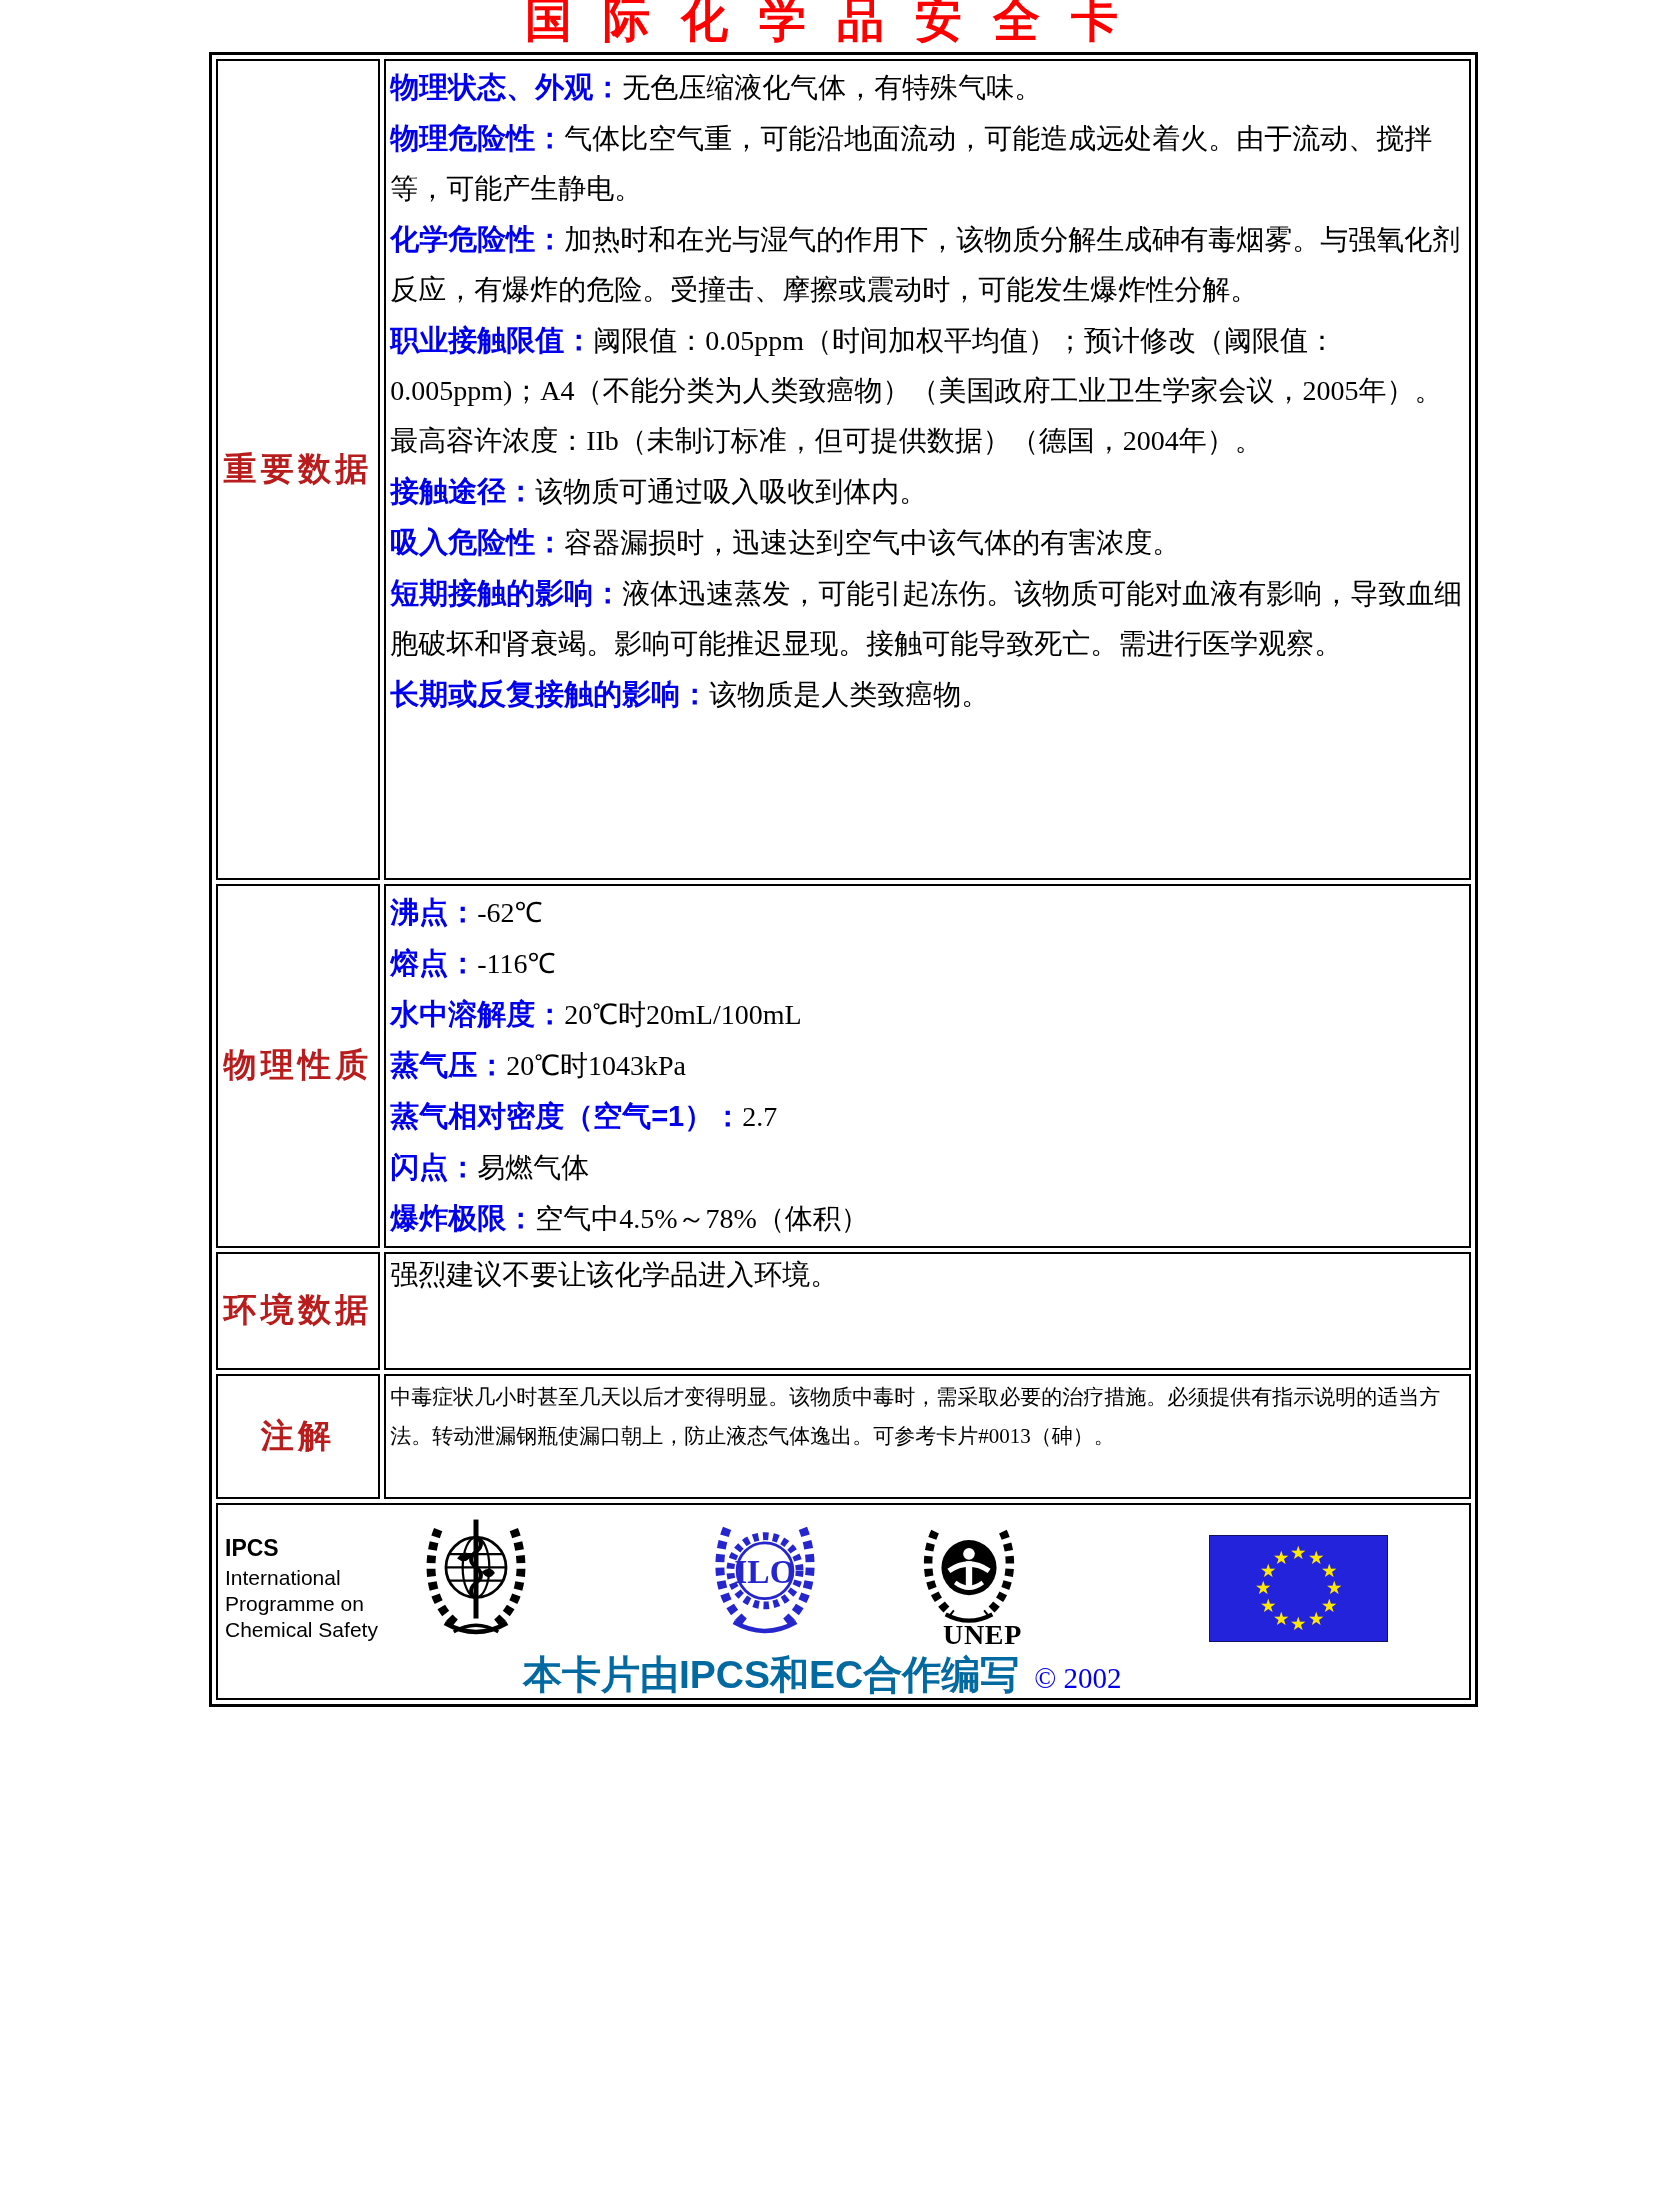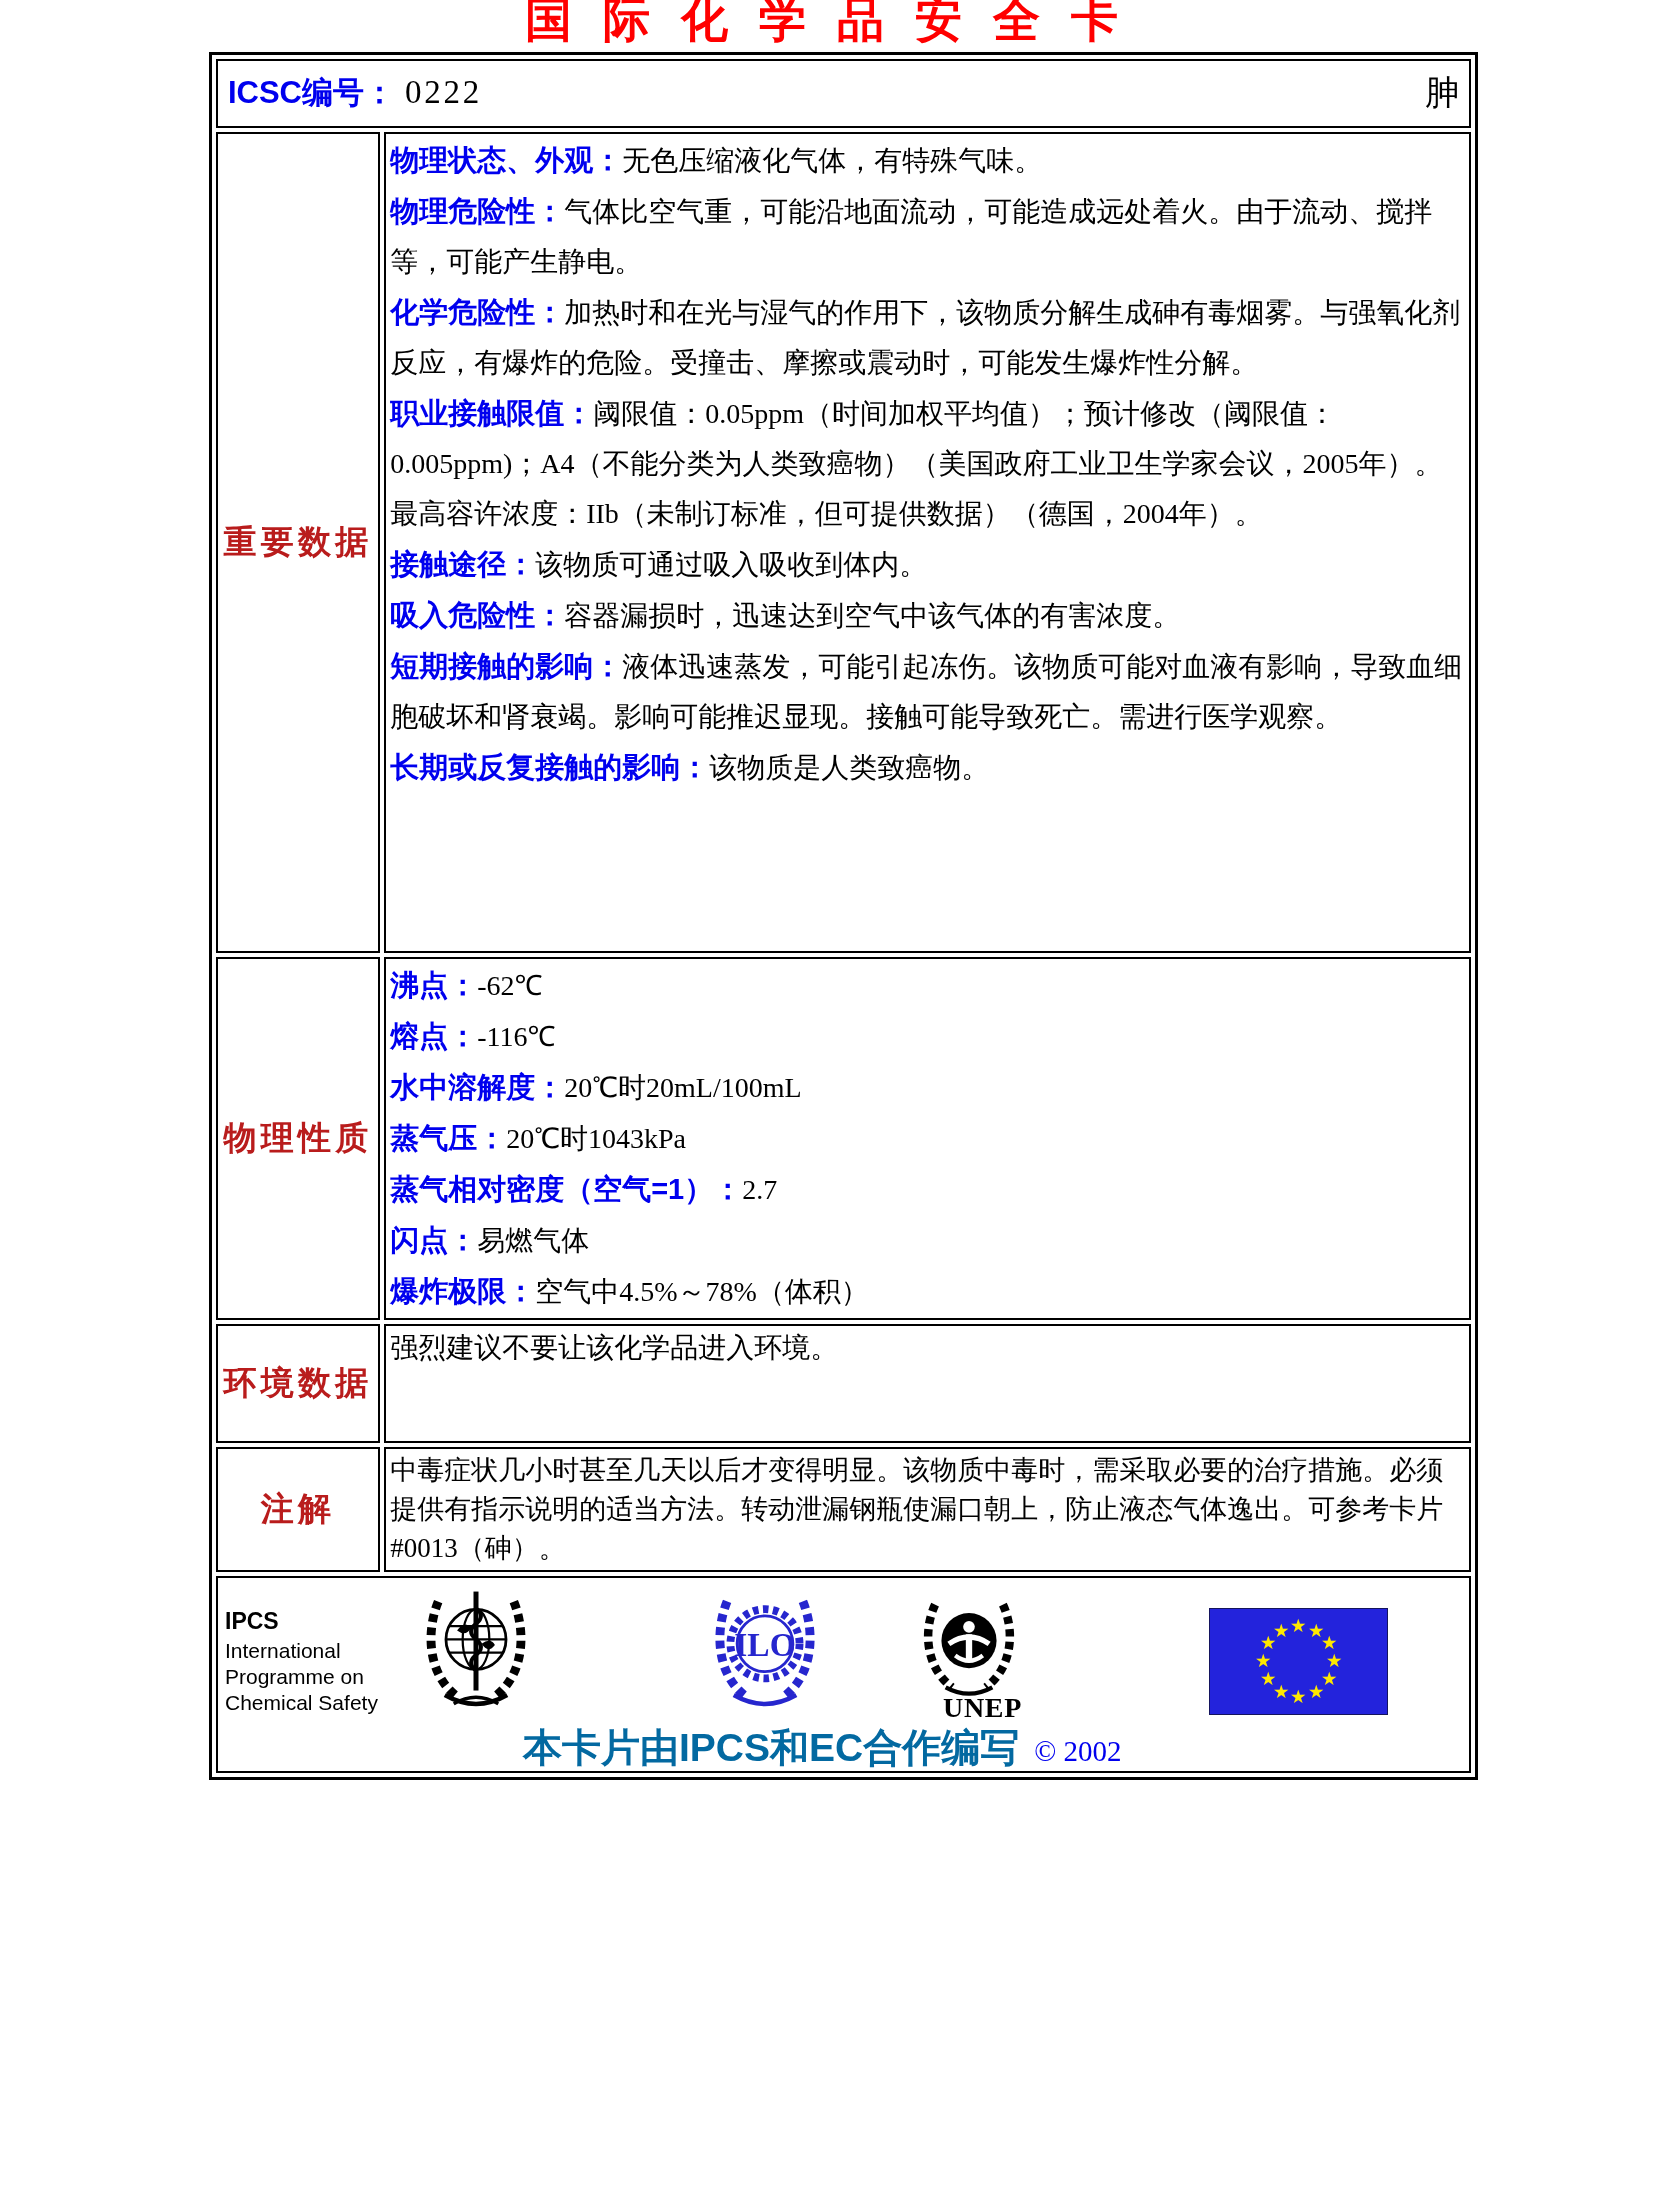--- a/index.html
+++ b/index.html
@@ -23,21 +23,21 @@
   .hdr-flex{display:flex;justify-content:space-between;align-items:center;padding:0 5.7px;}
   .hdr-left .lbl{font-size:31px;}
   .hdr-left .num{font-size:33px;margin-left:10px;letter-spacing:2.8px;}
   .chem-name{font-size:34px;}
   
   td.important{height:814px;font-size:28px;line-height:50px;}
   td.important .lbl{font-size:29px;}
   td.physical{height:344px;font-size:28px;line-height:50px;}
   td.physical .lbl{font-size:29px;}
   td.environment{height:112px;font-size:28px;line-height:40px;}
-  td.notes{height:118px;font-size:27px;line-height:39px;}
+  td.notes{height:118px;font-size:21px;line-height:39px;}
   td.additional{height:42px;font-size:28px;line-height:40px;}
   p.para{margin:0;}
   
   td.logos{height:193px;position:relative;padding:0;}
   .ipcs-block{position:absolute;left:7px;top:27px;font-family:"Liberation Sans",sans-serif;}
   .ipcs-title{font-weight:bold;font-size:23px;line-height:33px;}
   .ipcs-line{font-size:21px;line-height:26px;}
   .logo-who{position:absolute;left:202px;top:8.5px;}
   .logo-ilo{position:absolute;left:491px;top:10px;}
   .logo-unep{position:absolute;left:698px;top:20px;text-align:right;}
@@ -64,30 +64,20 @@
   <div class="doc-title">国际化学品安全卡</div>
 
   <div class="card">
     <table class="icsc">
       <colgroup>
           <col class="lblcol">
           <col>
         </colgroup>
 
       <tbody>
-          <tr>
-        <td class="hdr" colspan="2">
-          <div class="hdr-flex">
-            <div class="hdr-left">
-              <span class="lbl">ICSC编号：</span><span class="num">0222</span>
-            </div>
-            <span class="chem-name">胂</span>
-          </div>
-        </td>
-      </tr>
 
       <tr>
         <td class="rowlabel">重要数据</td>
         <td class="important">
           <p class="para"><span class="lbl">物理状态、外观：</span><span>无色压缩液化气体，有特殊气味。</span></p>
           <p class="para"><span class="lbl">物理危险性：</span><span>气体比空气重，可能沿地面流动，可能造成远处着火。由于流动、搅拌等，可能产生静电。</span></p>
           <p class="para"><span class="lbl">化学危险性：</span><span>加热时和在光与湿气的作用下，该物质分解生成砷有毒烟雾。与强氧化剂反应，有爆炸的危险。受撞击、摩擦或震动时，可能发生爆炸性分解。</span></p>
           <p class="para"><span class="lbl">职业接触限值：</span><span>阈限值：0.05ppm（时间加权平均值）；预计修改（阈限值：0.005ppm)；A4（不能分类为人类致癌物）（美国政府工业卫生学家会议，2005年）。最高容许浓度：IIb（未制订标准，但可提供数据）（德国，2004年）。</span></p>
           <p class="para"><span class="lbl">接触途径：</span><span>该物质可通过吸入吸收到体内。</span></p>
           <p class="para"><span class="lbl">吸入危险性：</span><span>容器漏损时，迅速达到空气中该气体的有害浓度。</span></p>

